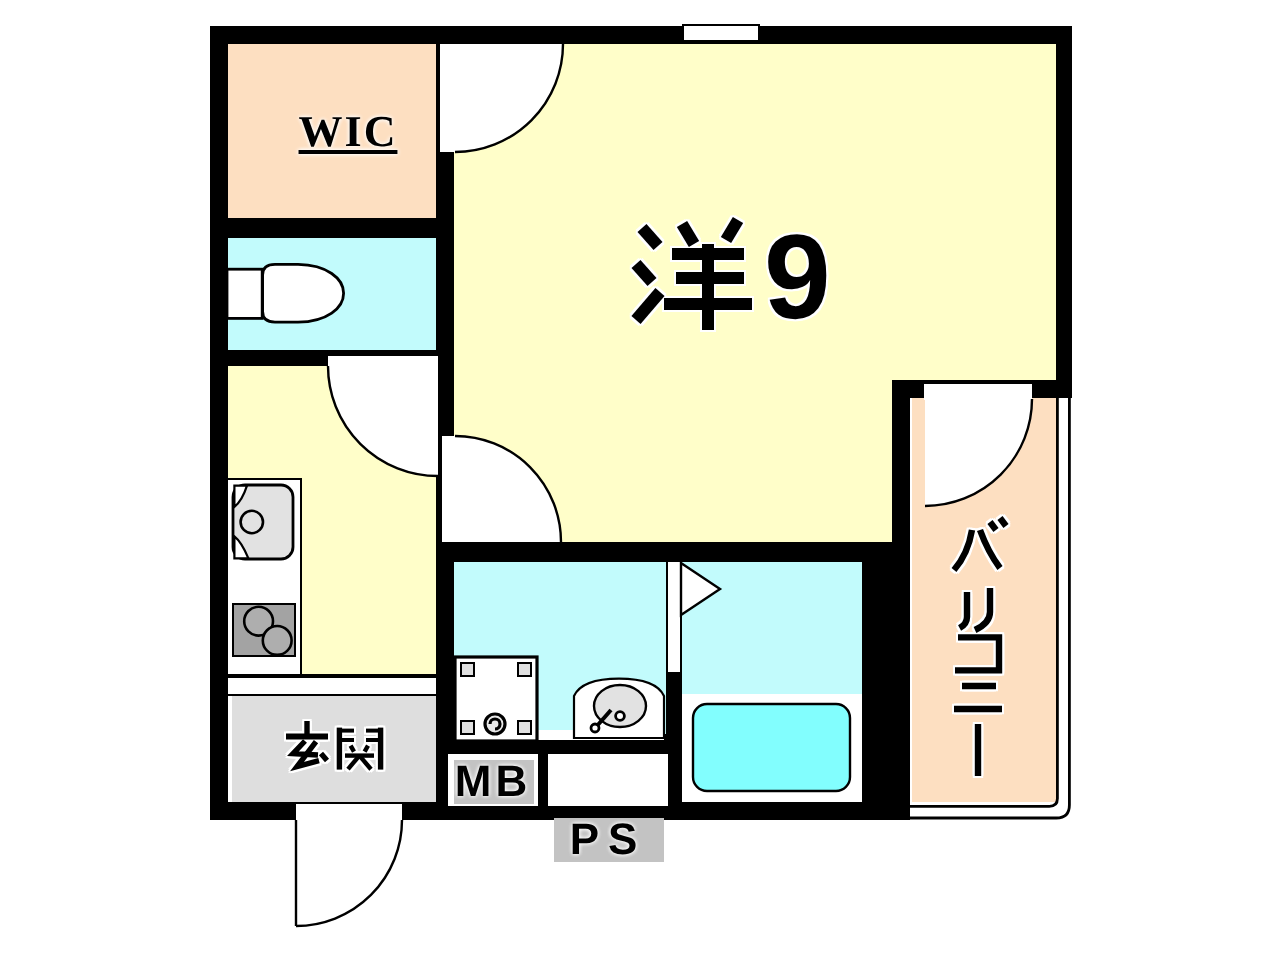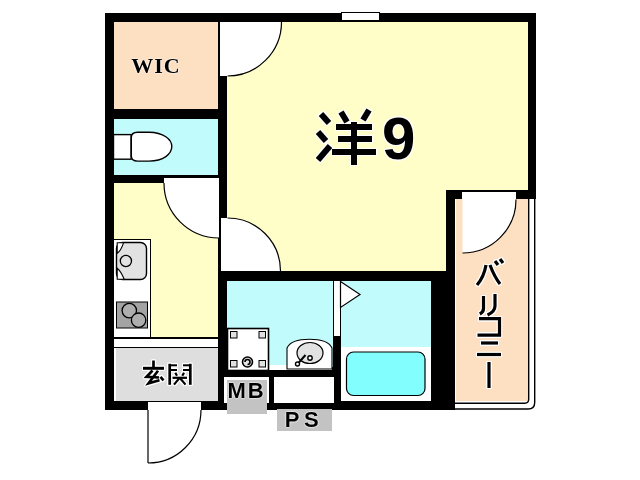--- a/index.html
+++ b/index.html
@@ -94,25 +94,25 @@
     <line x1="298" y1="363.5" x2="305.5" y2="355" stroke="#000" stroke-width="2"></line>
     <circle cx="297.5" cy="364" r="2" fill="#fff" stroke="#000" stroke-width="1.4"></circle>
 
     <rect x="346.5" y="352" width="78.5" height="43.5" rx="7" fill="#82fefe" stroke="#000" stroke-width="1.2"></rect>
 
     <path d="M528.7,199 L528.7,399.3 Q528.7,403.2 524.7,403.2 L451,403.2" fill="none" stroke="#000" stroke-width="1.4"></path>
     <path d="M534.7,199 L534.7,402.5 Q534.7,409 528.2,409 L451,409" fill="none" stroke="#000" stroke-width="1.4"></path>
   </svg>
 
   <div class="abs" style="left:224px;top:377px;width:45px;height:26px;background:#fff;"></div>
-  <div class="abs" style="left:226.5px;top:379.5px;width:40px;height:34px;background:#c3c3c3;color:#000;font:bold 22px 'Liberation Sans',sans-serif;text-align:center;line-height:22px;letter-spacing:2px;text-shadow:0 0 2px #fff,0 0 2px #fff;">MB</div>
+  <div class="abs" style="left:226.5px;top:379.5px;width:40px;height:22px;background:#c3c3c3;color:#000;font:bold 22px 'Liberation Sans',sans-serif;text-align:center;line-height:22px;letter-spacing:2px;text-shadow:0 0 2px #fff,0 0 2px #fff;">MB</div>
   <div class="abs" style="left:274px;top:377px;width:60px;height:26px;background:#fff;"></div>
   <div class="abs" style="left:276.5px;top:379.5px;width:55px;height:22px;background:#c3c3c3;color:#000;font:bold 22px 'Liberation Sans',sans-serif;text-align:center;line-height:22px;letter-spacing:4.5px;text-shadow:0 0 2px #fff,0 0 2px #fff;margin-top:29px;">PS</div>
 
-  <div class="abs" style="left:104px;top:55px;width:104px;height:22px;color:#000;font:bold 22px 'Liberation Serif',serif;text-align:center;line-height:22px;letter-spacing:1px;text-shadow:0 0 2px #fff,0 0 2px #fff;">WIC</div>
+  <div class="abs" style="left:122px;top:55px;width:104px;height:22px;color:#000;font:bold 22px 'Liberation Serif',serif;text-align:center;line-height:22px;letter-spacing:1px;text-shadow:0 0 2px #fff,0 0 2px #fff;text-decoration:underline;">WIC</div>
 
   <svg class="abs" style="left:0;top:0;filter:drop-shadow(1px 0 0 #fff) drop-shadow(-1px 0 0 #fff) drop-shadow(0 1px 0 #fff) drop-shadow(0 -1px 0 #fff);" width="640" height="480" viewBox="0 0 640 480">
     <g stroke="#000" fill="none">
 
       <g stroke-width="6">
         <line x1="321" y1="114" x2="329" y2="123"></line>
         <line x1="318" y1="132" x2="326" y2="141"></line>
         <line x1="318" y1="160" x2="330" y2="146"></line>
         <line x1="341" y1="112" x2="347" y2="122"></line>
         <line x1="369" y1="110" x2="363" y2="120"></line>

